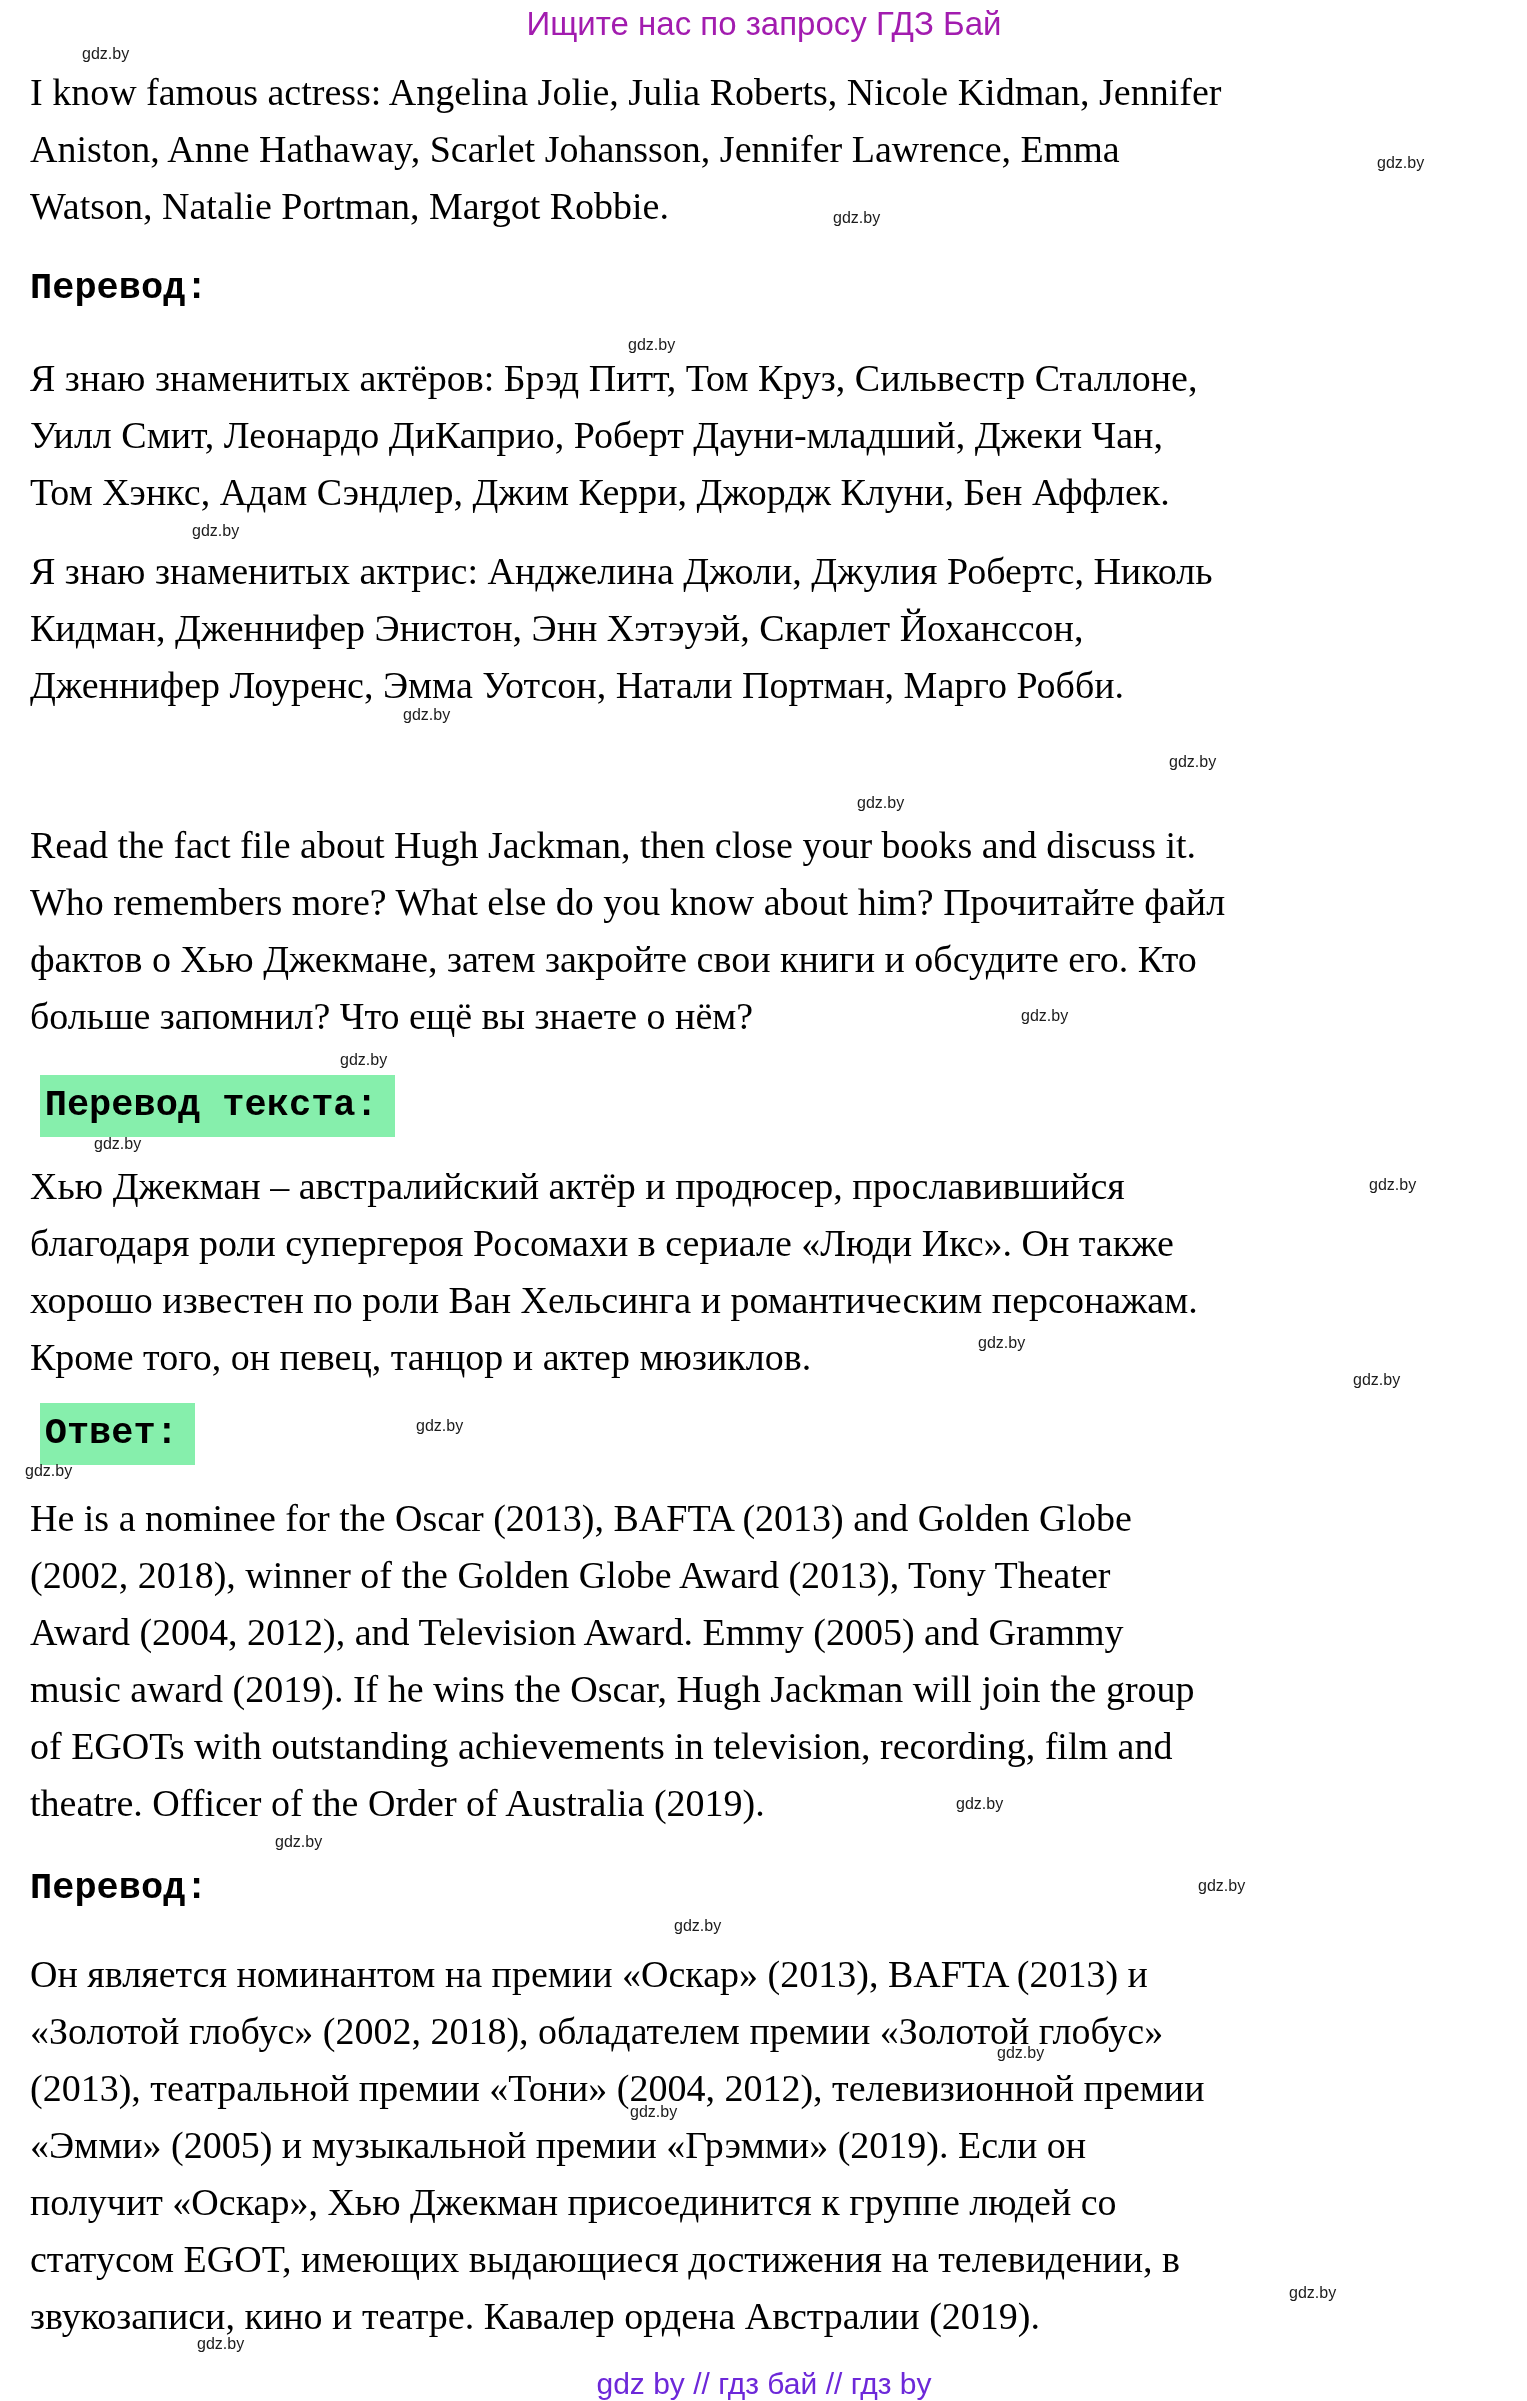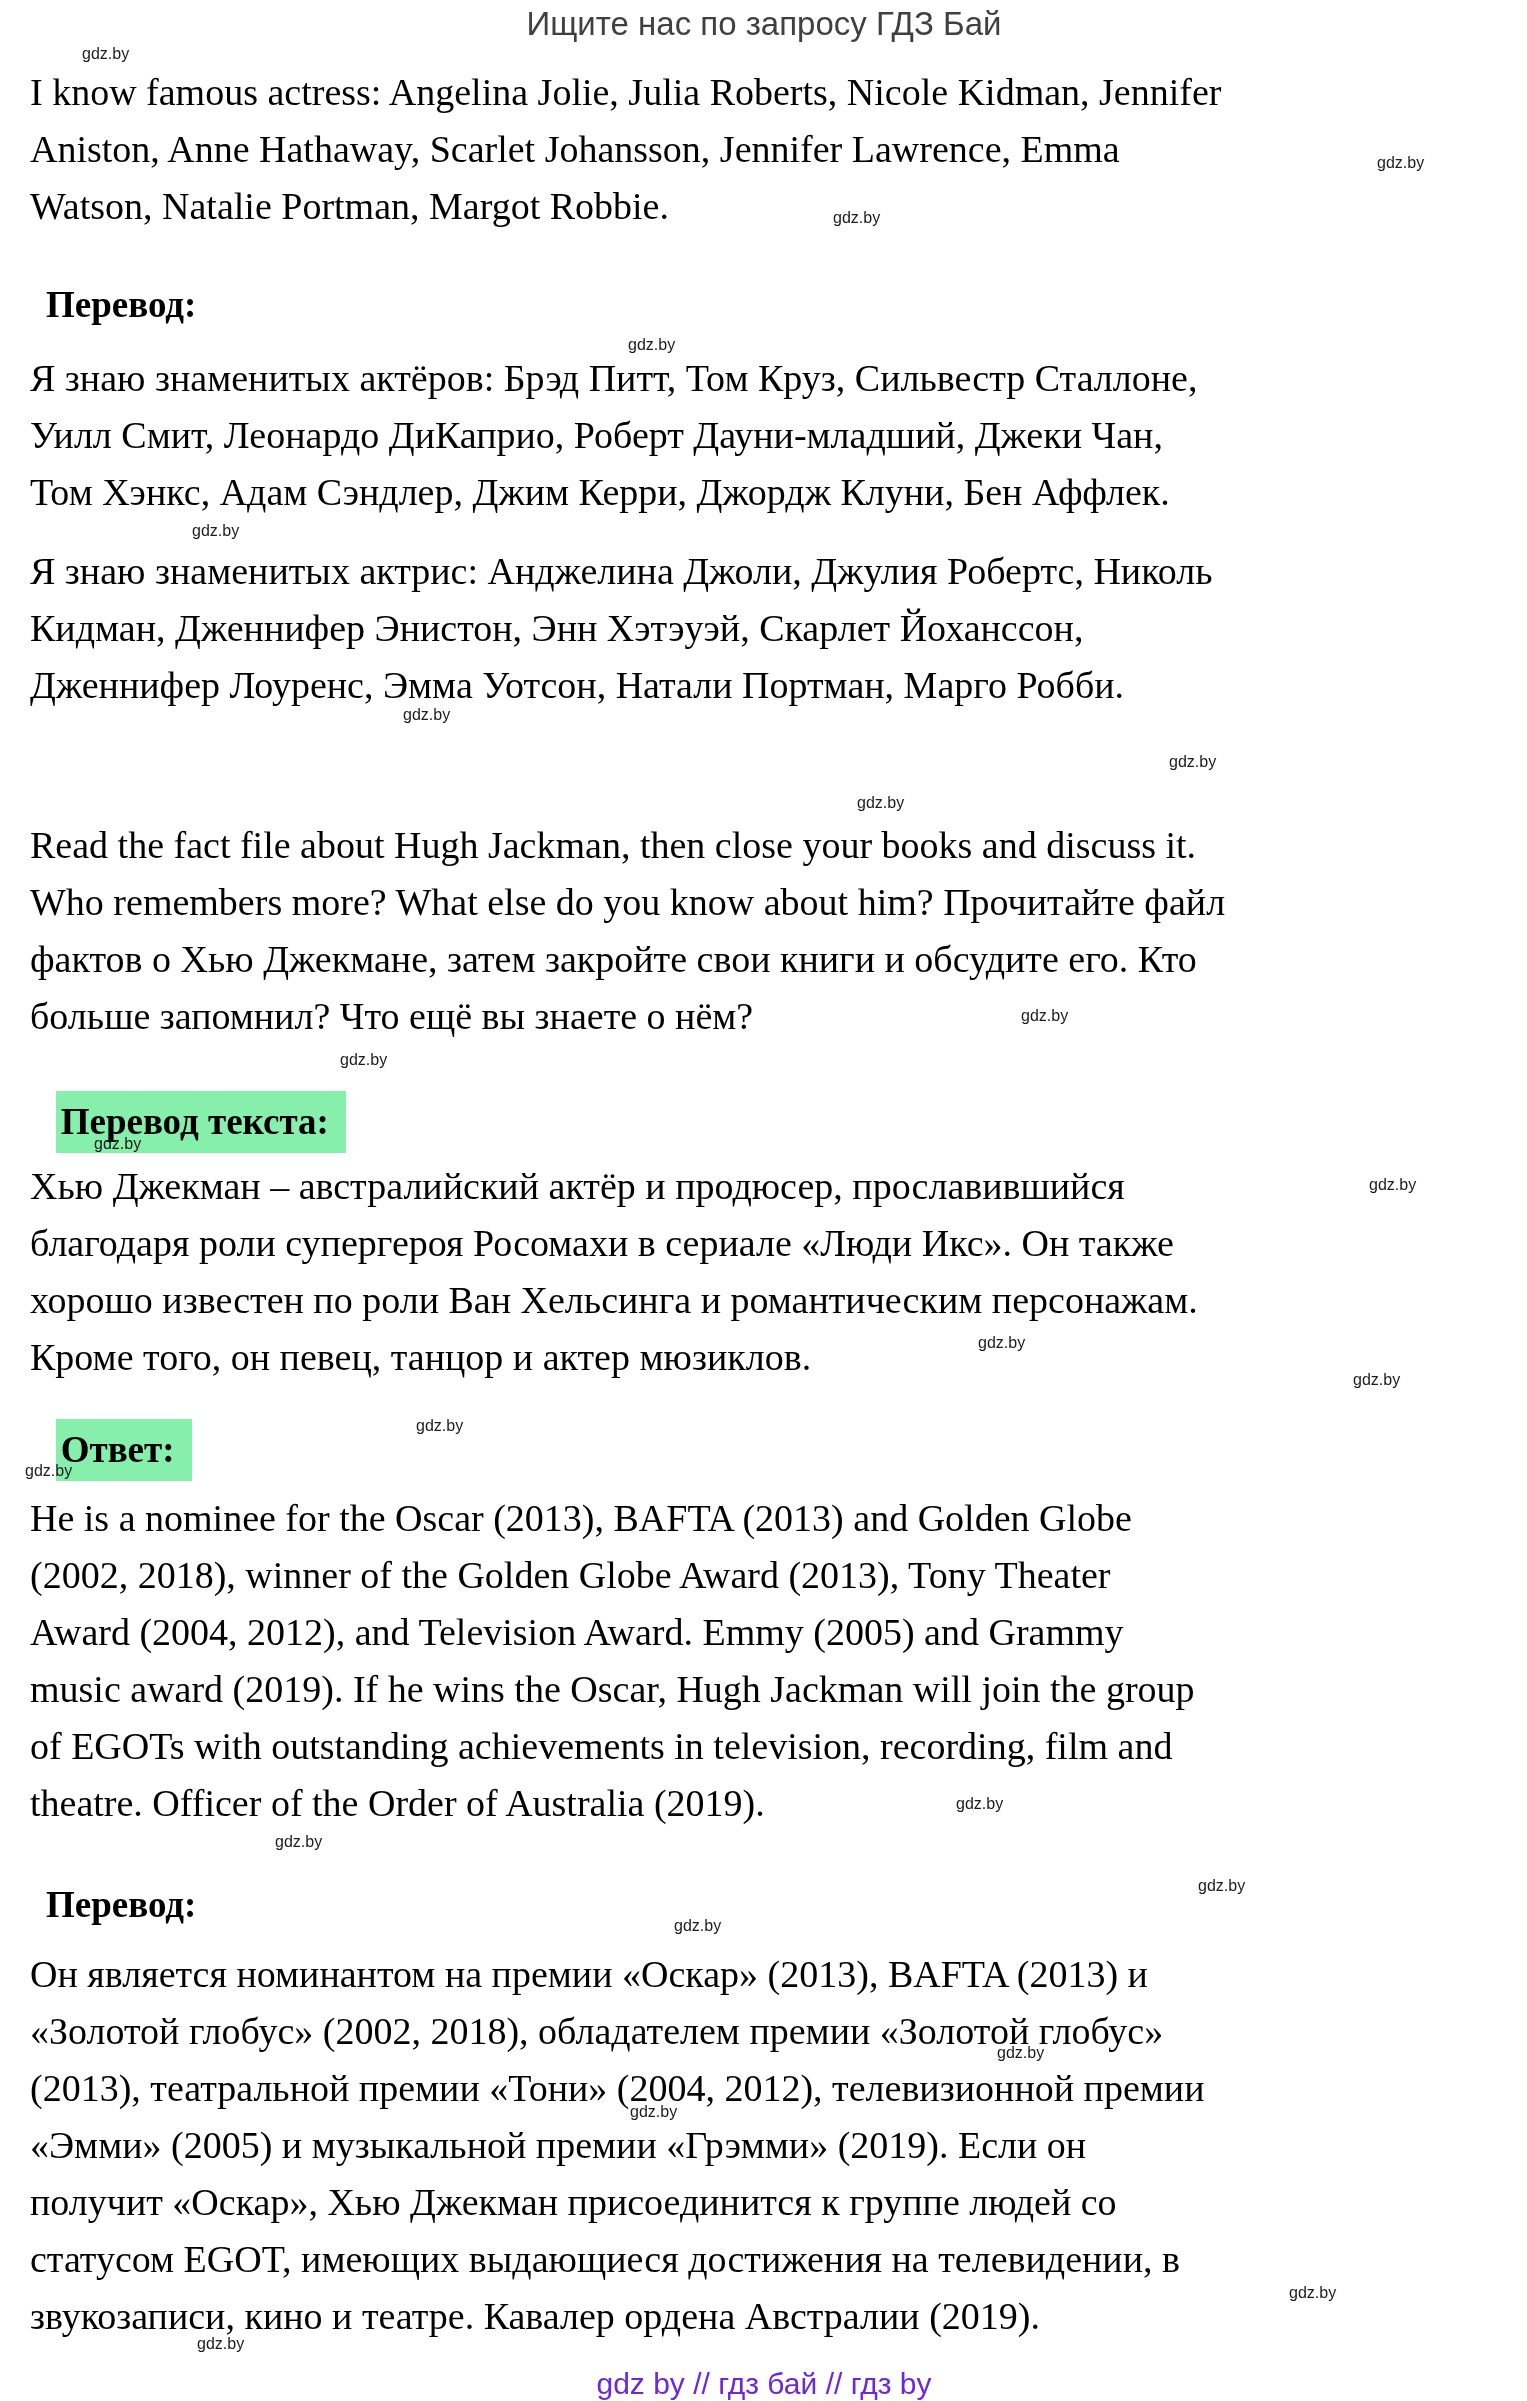--- a/index.html
+++ b/index.html
@@ -10,39 +10,39 @@
   }
   .green-header {
     position:absolute; top:4.7px; left:0; width:100%; text-align:center;
     font-family:"Liberation Sans", sans-serif; font-size:33px; line-height:38px;
   }
   .para {
     position:absolute; left:30px; width:1455px; margin:0;
     font-size:38px; line-height:57px; white-space:pre-line;
   }
   .heading {
-    position:absolute; left:30px; margin:16px;
-    font-size:37px; line-height:45px; font-weight:bold; white-space:nowrap;
+    position:absolute; left:30px; margin:0;
+    font-size:37px; line-height:45px; font-weight:bold; white-space:nowrap;font-family:Liberation Mono, monospace;
   }
   .heading.hl { background:#86efac; padding:7.8px 17px 9.4px 4.7px; left:40px; }
   .wm {
     position:absolute; font-family:"Liberation Sans", sans-serif;
     font-size:16px; line-height:25px; color:#1c1c1c; white-space:nowrap;
   }
   .footer {
     position:absolute; top:2367px; left:0; width:100%; text-align:center;
     font-family:"Liberation Sans", sans-serif; font-size:30px; line-height:34px;
   }
 </style>
 </head>
 <body>
 
 <div class="page">
 
-  <div class="green-header" style="color:#404040;">Ищите нас по запросу ГДЗ Бай</div>
+  <div class="green-header" style="color:#a21caf;">Ищите нас по запросу ГДЗ Бай</div>
 
   <p class="para" style="top:64px">I know famous actress: Angelina Jolie, Julia Roberts, Nicole Kidman, Jennifer
 Aniston, Anne Hathaway, Scarlet Johansson, Jennifer Lawrence, Emma
 Watson, Natalie Portman, Margot Robbie.</p>
 
   <h2 class="heading" style="top:266px">Перевод:</h2>
 
   <p class="para" style="top:543px">Я знаю знаменитых актрис: Анджелина Джоли, Джулия Робертс, Николь
 Кидман, Дженнифер Энистон, Энн Хэтэуэй, Скарлет Йоханссон,
 Дженнифер Лоуренс, Эмма Уотсон, Натали Портман, Марго Робби.</p>

